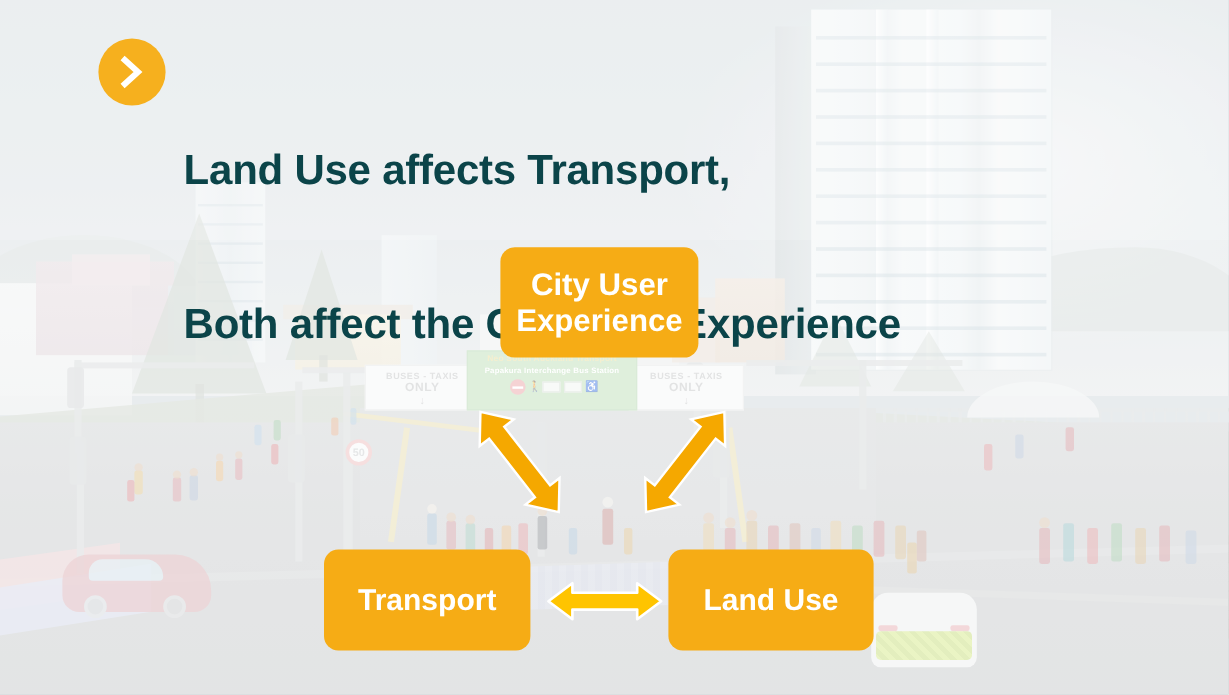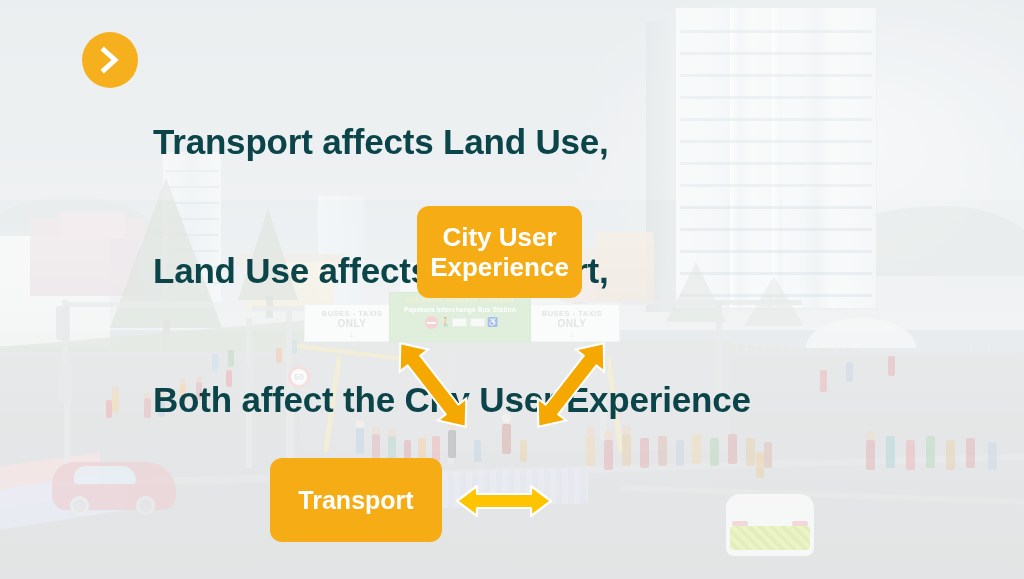--- a/index.html
+++ b/index.html
@@ -524,21 +524,20 @@
 
   <div class="fg">
 
     <div class="chevron-badge">
       <svg width="24" height="30" viewBox="0 0 24 30" aria-hidden="true">
         <polyline points="6,5 17,15 6,25" fill="none" stroke="#ffffff" stroke-width="5" stroke-linecap="square" stroke-linejoin="miter"></polyline>
       </svg>
     </div>
 
     <div class="title">
-      <span>Transport affects Land Use,</span>
       <span>Land Use affects Transport,</span>
       <span>Both affect the City User Experience</span>
     </div>
 
     <svg id="arrow-left-diag" class="arrow-diag" viewBox="0 0 82 110">
       <g transform="rotate(-38 41 55)">
         <polygon points="41,2 59,24 49,24 49,86 59,86 41,108 23,86 33,86 33,24 23,24" fill="#f5a800" stroke="#ffffff" stroke-width="2"></polygon>
       </g>
     </svg>
 
@@ -554,15 +553,16 @@
 
     <div class="node" id="node-transport">Transport</div>
 
     <div class="node" id="node-cue">
       <div>
         <div>City User</div>
         <div>Experience</div>
       </div>
     </div>
 
+    <div class="node" id="node-landuse">Land Use</div>
 
   </div>
 </div>
 
 </body></html>

